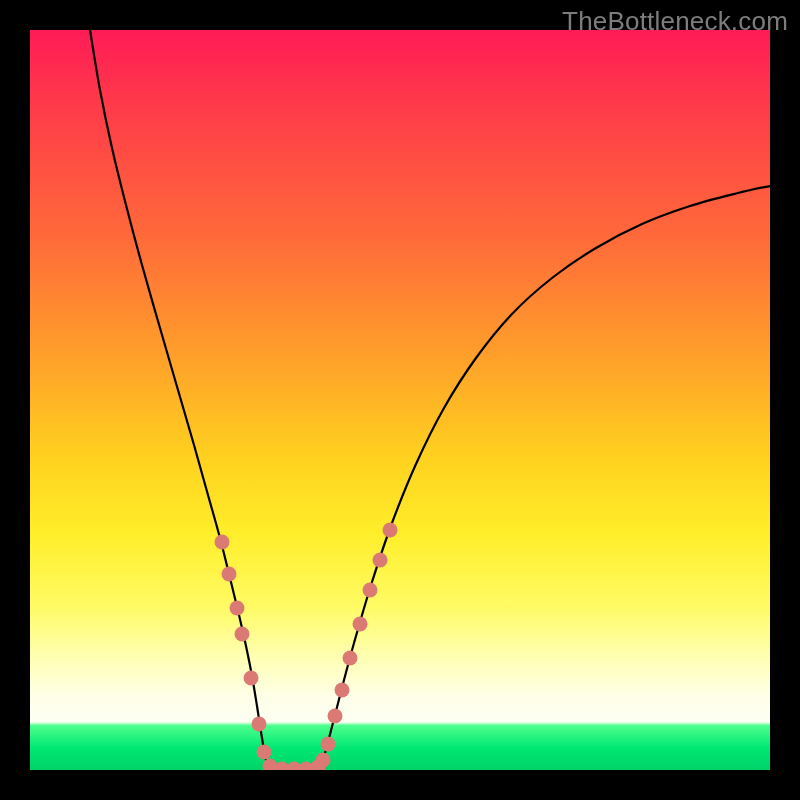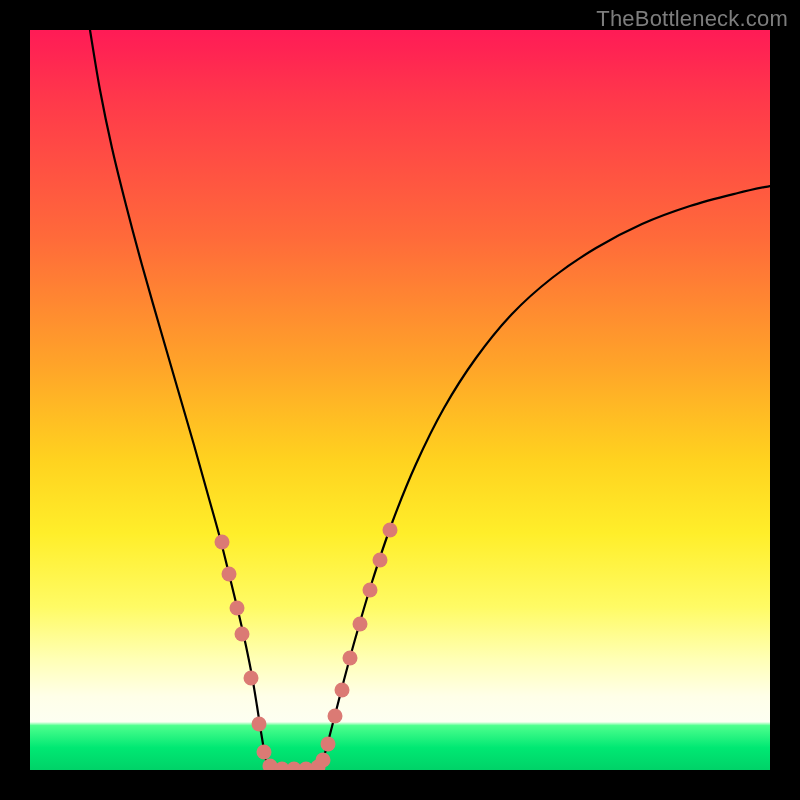--- a/index.html
+++ b/index.html
@@ -47,21 +47,21 @@
   }
   .curves {
     position: absolute;
     inset: 0;
   }
   .watermark {
     position: absolute;
     top: 6px;
     right: 12px;
     color: #7d7d7d;
-    font-size: 22px;
+    font-size: 26px;
     font-weight: 500;
     letter-spacing: 0.2px;
     user-select: none;
   }
 </style>
 </head>
 <body>
 
 <div class="frame">
   <div class="plot-area">

